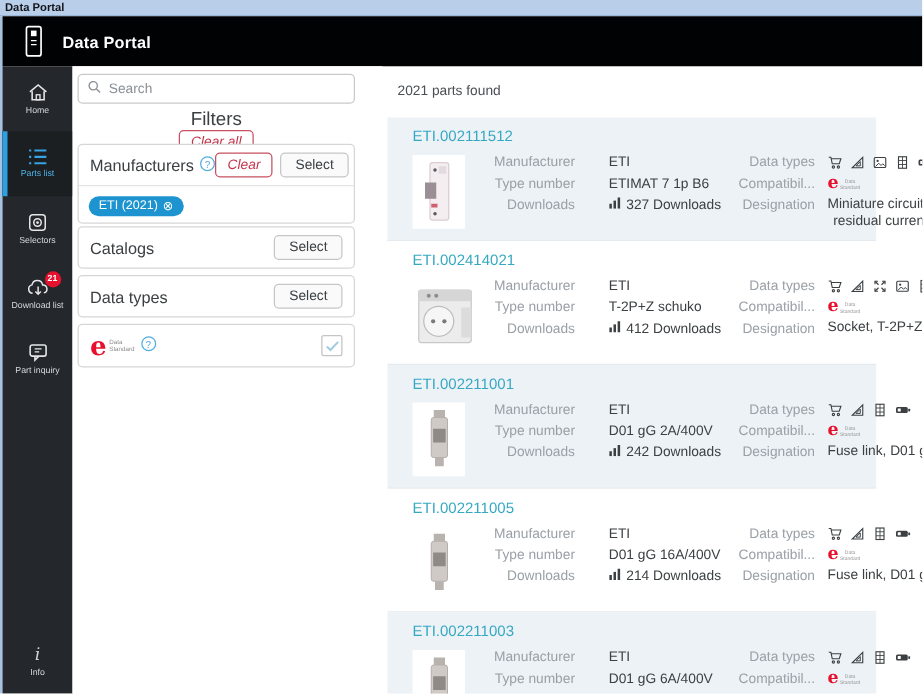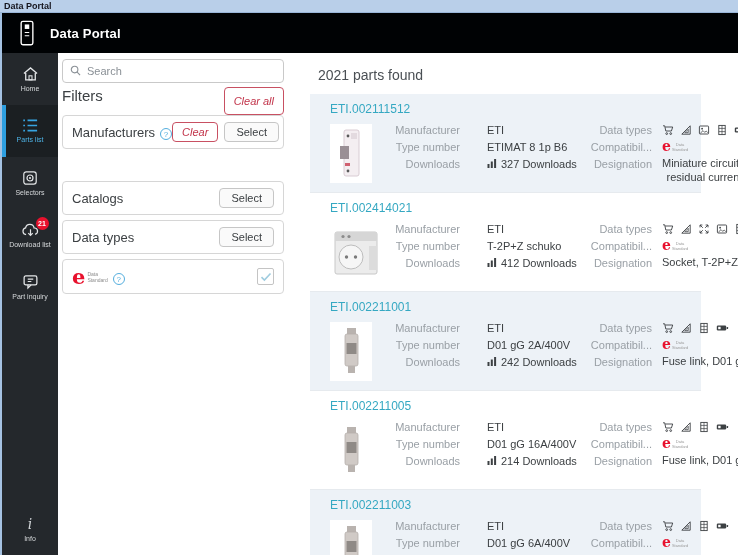--- a/index.html
+++ b/index.html
@@ -26,40 +26,40 @@
   .side-icon { display:inline-flex; position:relative; }
   .badge { position:absolute; top:-5px; right:-9px; min-width:13px; height:13px; border-radius:7px; background:#e8112d; color:#fff; font-size:7px; line-height:13px; text-align:center; padding:0 2px; font-weight:bold; }
   .side-item-info { position:absolute; bottom:0px; left:0; }
   .info-i { color:#cfd3d6; font-family:"DejaVu Serif", serif; font-size:14px; font-style:italic; }
 
   
   .filters { position:absolute; top:53px; left:58px; width:248px; height:502px; background:#fff; }
   .search-box { position:absolute; left:4px; top:6px; width:222px; height:24px; border:1px solid #c9c9c9; border-radius:4px; background:#fff; display:flex; align-items:center; padding:0 7px; }
   .search-box input { border:none; outline:none; font-size:11px; color:#444; margin-left:6px; width:180px; font-family:"Liberation Sans",sans-serif; background:transparent; }
   .search-box input::placeholder { color:#8a9096; }
-  .filters-head { position:absolute; left:4px; top:34px; width:222px; height:28px; display:flex; justify-content:space-between; }
+  .filters-head { position:absolute; left:4px; top:34px; width:222px; height:28px; display:flex; align-items:center; justify-content:space-between;flex-direction:column; }
   .filters-title { font-size:15px; color:#3c4043; }
   .btn { border-radius:4px; font-size:11px; cursor:pointer; background:#fff; font-family:"Liberation Sans",sans-serif; }
   .btn-red { border:1px solid #c85062; color:#c2344a; padding:3px 9px;font-style:italic; }
   .btn-gray { border:1px solid #c6c6c6; color:#3c4043; padding:3px 11px; background:#fafafa; }
   .fcard { position:absolute; left:4px; width:222px; border:1px solid #d6d6d6; border-radius:4px; background:#fff; }
   .fcard-row { display:flex; align-items:center; justify-content:space-between; padding:6px 9px; }
-  .fcard-label { font-size:13px; color:#3c4043; display:flex; align-items:flex-end; gap:5px; }
+  .fcard-label { font-size:13px; color:#3c4043; display:flex; align-items:flex-start; gap:5px; }
   .help { display:inline-block; width:12px; height:12px; border:1px solid #54aede; border-radius:50%; color:#54aede; font-size:8px; line-height:11px; text-align:center; }
   .chip-row { border-top:1px solid #e4e4e4; padding:5px 8px; }
   .chip { display:inline-flex; align-items:center; gap:4px; background:#1d94cf; color:#fff; border-radius:9px; font-size:10px; padding:2px 8px; cursor:pointer; }
   .chip .x { font-size:10px; }
   .elogo { display:inline-flex; align-items:flex-start; }
   .elogo .e { color:#e8112d; font-weight:bold; font-size:21px; line-height:16px; font-family:"DejaVu Serif",serif; }
   .elogo .cap { display:flex; flex-direction:column; margin-left:2px; margin-top:2px; }
   .elogo .cap i { font-style:normal; font-size:5px; color:#8d8d8d; line-height:6px; }
   .checkbox { width:17px; height:17px; border:1px solid #c4c4c4; border-radius:2px; background:#fff; display:flex; align-items:center; justify-content:center; cursor:pointer; }
 
   
-  .results-count { position:absolute; left:318px; top:67px; font-size:14px; color:#4a4f54; }
+  .results-count { position:absolute; left:318px; top:67px; font-size:11px; color:#4a4f54; }
   .results { position:absolute; left:310px; top:94px; width:428px; }
   .part-card { position:relative; width:391px; height:99px; border-bottom:1px solid #e6eaee; }
   .part-card:nth-child(odd) { background:#edf2f7; }
   .part-card:nth-child(even) { background:#ffffff; }
   .part-id { position:absolute; left:20px; top:8px; font-size:12px; color:#35a8c2; text-decoration:none; cursor:pointer; }
   .thumb { position:absolute; left:20px; top:30px; background:#fff; padding:1px; display:inline-flex; }
   .fields-left { position:absolute; left:20px; top:28px; width:270px; }
   .fields-right { position:absolute; left:225px; top:28px; width:203px; }
   .frow { display:flex; align-items:flex-start; line-height:17px; }
   .flabel { flex:0 0 130px; text-align:right; font-size:11px; color:#9aa0a6; }
@@ -174,20 +174,26 @@
       <div class="fcard-row">
         <span class="fcard-label">
           <span>Manufacturers</span>
           <span class="help">?</span>
         </span>
         <span style="display:flex;gap:6px;">
           <button class="btn btn-red">Clear</button>
           <button class="btn btn-gray">Select</button>
         </span>
       </div>
+      <div class="chip-row">
+        <span class="chip">
+          <span>ETI (2021)</span>
+          <span class="x">⊗</span>
+        </span>
+      </div>
     </div>
 
     <div class="fcard" style="top:128px;">
       <div class="fcard-row">
         <span class="fcard-label">
             <span>Catalogs</span>
           </span>
         <button class="btn btn-gray">Select</button>
       </div>
     </div>
@@ -239,21 +245,21 @@
             <rect x="14" y="38" width="5" height="3" fill="#d06070"></rect>
           </svg>
         </span>
       <div class="fields-left">
         <div class="frow">
             <span class="flabel">Manufacturer</span>
             <span class="fvalue">ETI</span>
           </div>
         <div class="frow">
             <span class="flabel">Type number</span>
-            <span class="fvalue">ETIMAT 8 1p B6</span>
+            <span class="fvalue">ETIMAT 7 1p B6</span>
           </div>
         <div class="frow">
             <span class="flabel">Downloads</span>
             <span class="fvalue downloads">
               <span><svg width="10" height="10" viewBox="0 0 10 10">
                   <rect x="0.5" y="6" width="2" height="4" fill="#3c4043"></rect>
                   <rect x="3.8" y="3.5" width="2" height="6.5" fill="#3c4043"></rect>
                   <rect x="7.1" y="1" width="2" height="9" fill="#3c4043"></rect>
                 </svg></span>
               <span>327 Downloads</span>

